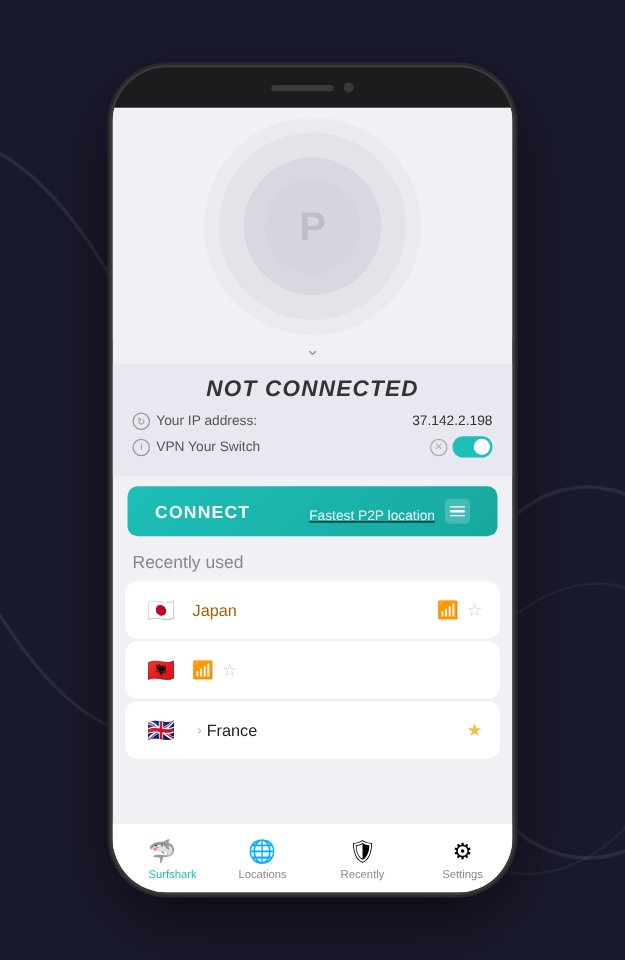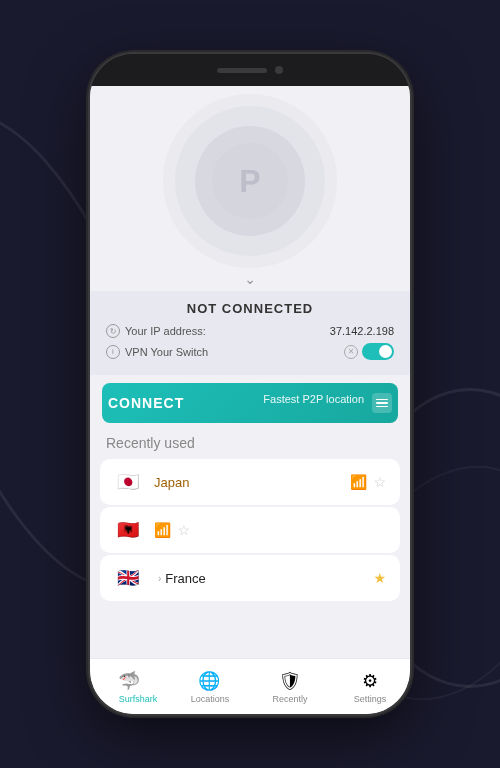--- a/index.html
+++ b/index.html
@@ -155,26 +155,27 @@
       flex-shrink: 0;
     }
 
     
     .status-area {
       background: #e8e8f0;
       padding: 10px 16px;
       flex-shrink: 0;
     }
     .status-title {
-      font-size: 13px;
+      font-size: 18px;
       font-weight: 700;
       text-align: center;
       color: #333;
       letter-spacing: 1px;
       margin-bottom: 8px;
+      font-style: italic;
     }
     .status-row {
       display: flex;
       align-items: center;
       justify-content: space-between;
       margin-bottom: 5px;
     }
     .status-row-left {
       display: flex;
       align-items: center;
@@ -233,33 +234,34 @@
     }
 
     
     .connect-btn {
       margin: 8px 12px;
       background: linear-gradient(135deg, #1dbfb8, #17a89f);
       border-radius: 8px;
       display: flex;
       align-items: center;
       justify-content: space-between;
-      padding: 10px 6px;
+      padding: 10px 22px;
       flex-shrink: 0;
     }
     .connect-label {
       font-size: 14px;
       font-weight: 800;
       color: white;
       letter-spacing: 1px;
     }
     .connect-right {
       display: flex;
-      align-items: flex-start;
+      align-items: flex-end;
       gap: 8px;
+      text-decoration: underline;
     }
     .fastest-label {
       font-size: 11px;
       color: white;
       opacity: 0.9;
     }
     .menu-icon {
       width: 20px;
       height: 20px;
       background: rgba(255,255,255,0.2);

